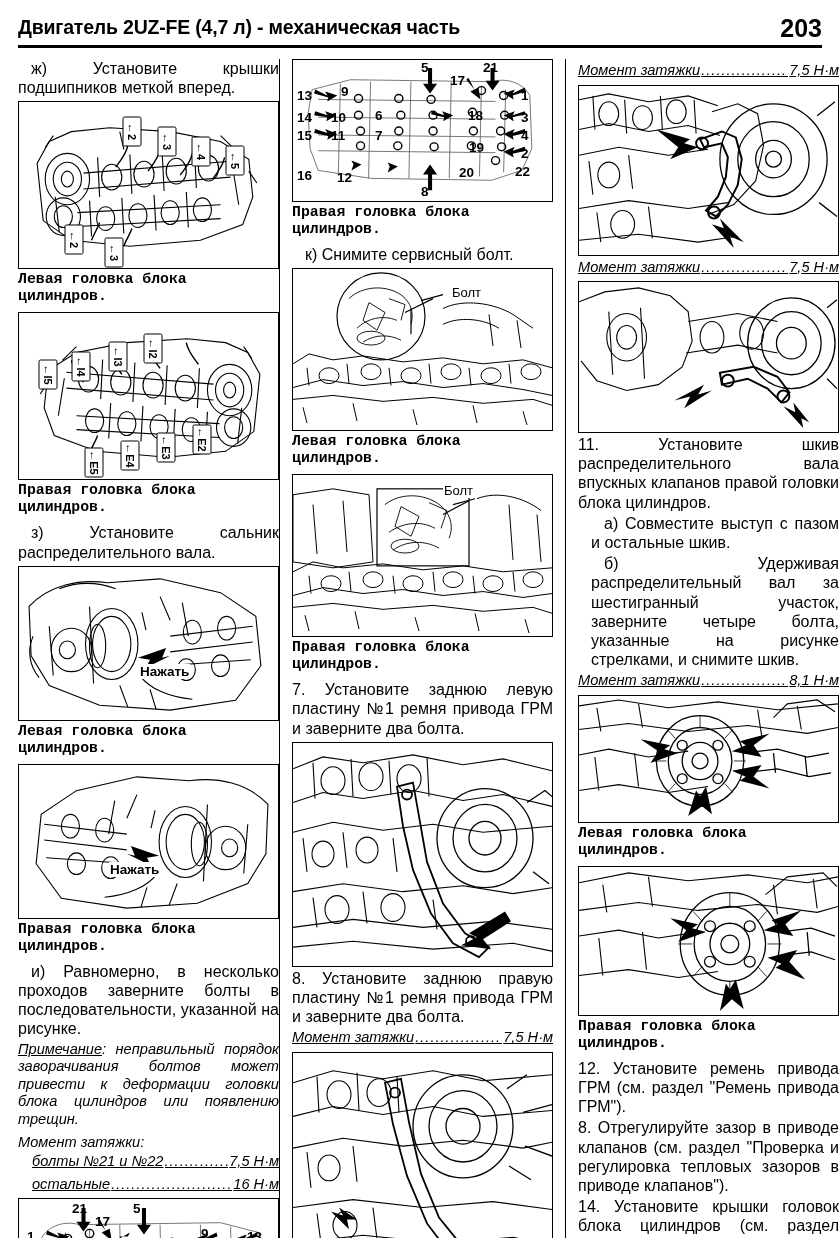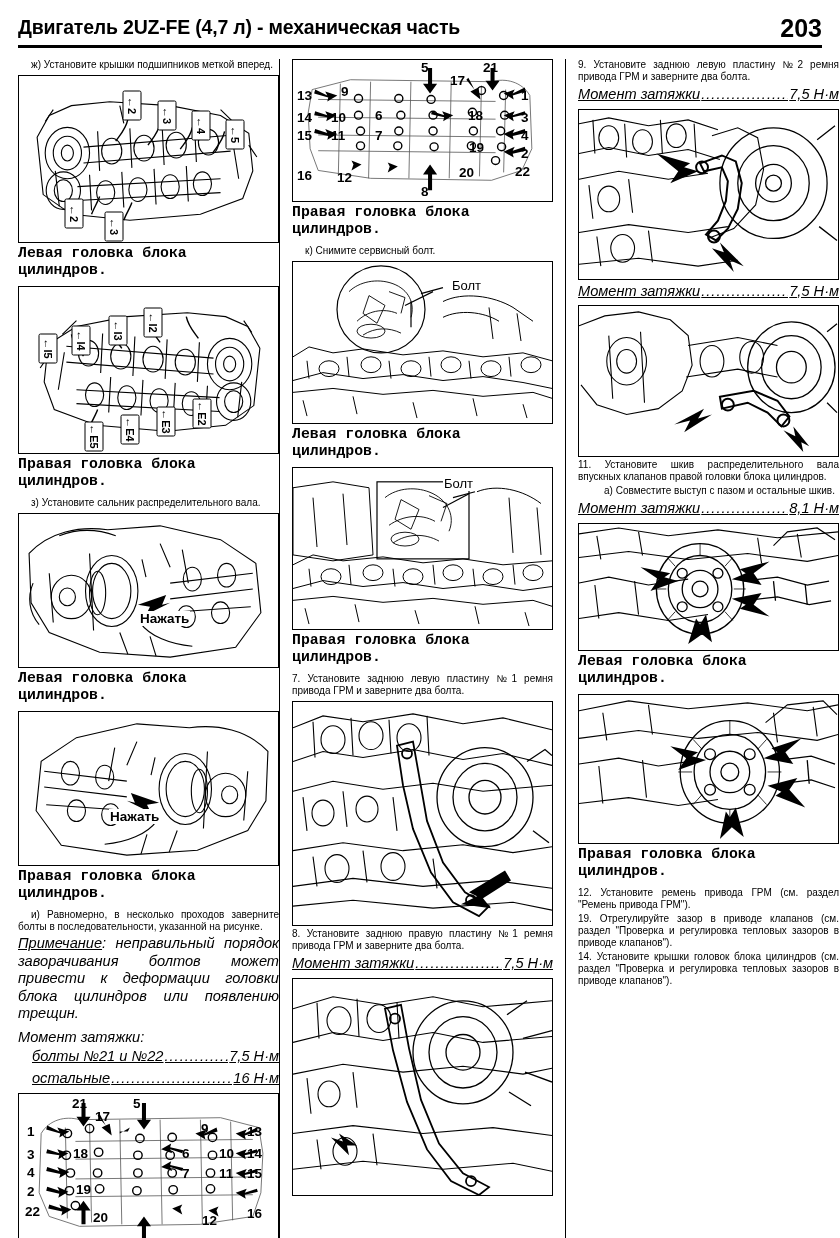--- a/index.html
+++ b/index.html
@@ -26,21 +26,21 @@
 
   
   .cols { display: flex; gap: 0; margin-top: 7px; }
   .col { width: 261px; position: relative; }
   .col.mid { padding: 0 12px; width: 285px; }
   .col.right { padding-left: 12px; width: 273px; }
   .vrule { width: 0; border-left: 1px solid #000; }
 
   
   p.t {
-    font-size: 10px; line-height: 1.2;
+    font-size: 16px; line-height: 1.2;
     text-align: justify; text-justify: inter-word;
     margin-bottom: 2px;
   }
   p.t.indent { text-indent: 13px; }
   p.t.sub { padding-left: 13px; text-indent: 13px; }
   .caption {
     font-size: 14.8px; font-weight: bold;
     margin: 2px 0 7px 0; line-height: 1.15; font-family: Liberation Mono, monospace;
   }
   .torque {
@@ -588,21 +588,20 @@
             <path d="M64 168 L46 156 L50 164 L38 160 L56 178 L54 168 Z"></path>
           </g>
         </svg>
       </div>
     </div>
 
     <div class="vrule"></div>
 
     <div class="col right">
 
-      <p class="t">9. Установите заднюю левую пластину №2 ремня привода ГРМ и заверните два болта.</p>
       <div class="torque">
         <span>Момент затяжки</span>
         <span class="lead"></span>
         <span class="val">7,5 Н·м</span>
       </div>
 
       <div class="fig" style="height:171px;margin-top:2px;">
         <svg viewBox="0 0 261 171" preserveAspectRatio="none">
           <g fill="none" stroke="#000" stroke-width="1.1">
             <path d="M0 14 L30 8 L70 16 L110 10 L140 20"></path>
@@ -671,20 +670,21 @@
           </g>
           <g fill="#000">
             <path d="M96 120 L126 104 L120 114 L134 110 L106 128 L112 116 Z"></path>
             <path d="M232 142 L216 122 L218 132 L206 126 L226 148 L224 138 Z"></path>
           </g>
         </svg>
       </div>
 
       <p class="t">11. Установите шкив распределительного вала впускных клапанов правой головки блока цилиндров.</p>
       <p class="t sub">а) Совместите выступ с пазом и остальные шкив.</p>
+      <p class="t sub">б) Удерживая распределительный вал за шестигранный участок, заверните четыре болта, указанные на рисунке стрелками, и снимите шкив.</p>
       <div class="torque">
         <span>Момент затяжки</span>
         <span class="lead"></span>
         <span class="val">8,1 Н·м</span>
       </div>
 
       <div class="fig" style="height:128px;margin-top:2px;">
         <svg viewBox="0 0 261 128" preserveAspectRatio="none">
           <g fill="none" stroke="#000" stroke-width="1.1">
             <path d="M0 10 L40 4 L90 12 L140 6 L200 14 L261 8"></path>
@@ -752,18 +752,18 @@
             <path d="M92 52 L120 58 L114 62 L128 66 L100 76 L108 64 Z"></path>
             <path d="M224 44 L194 54 L200 58 L186 64 L216 70 L208 58 Z"></path>
             <path d="M228 114 L198 102 L204 98 L190 92 L220 84 L212 96 Z"></path>
             <path d="M142 146 L148 118 L152 124 L158 114 L166 144 L154 134 Z"></path>
           </g>
         </svg>
       </div>
       <div class="caption">Правая головка блока цилиндров.</div>
 
       <p class="t">12. Установите ремень привода ГРМ (см. раздел "Ремень привода ГРМ").</p>
-      <p class="t">19. Отрегулируйте зазор в приводе клапанов (см. раздел "Проверка и регулировка тепловых зазоров в приводе клапанов").</p>
+      <p class="t">8. Отрегулируйте зазор в приводе клапанов (см. раздел "Проверка и регулировка тепловых зазоров в приводе клапанов").</p>
       <p class="t">14. Установите крышки головок блока цилиндров (см. раздел "Проверка и регулировка тепловых зазоров в приводе клапанов").</p>
 
     </div>
   </div>
 </div>
 
 </body></html>

